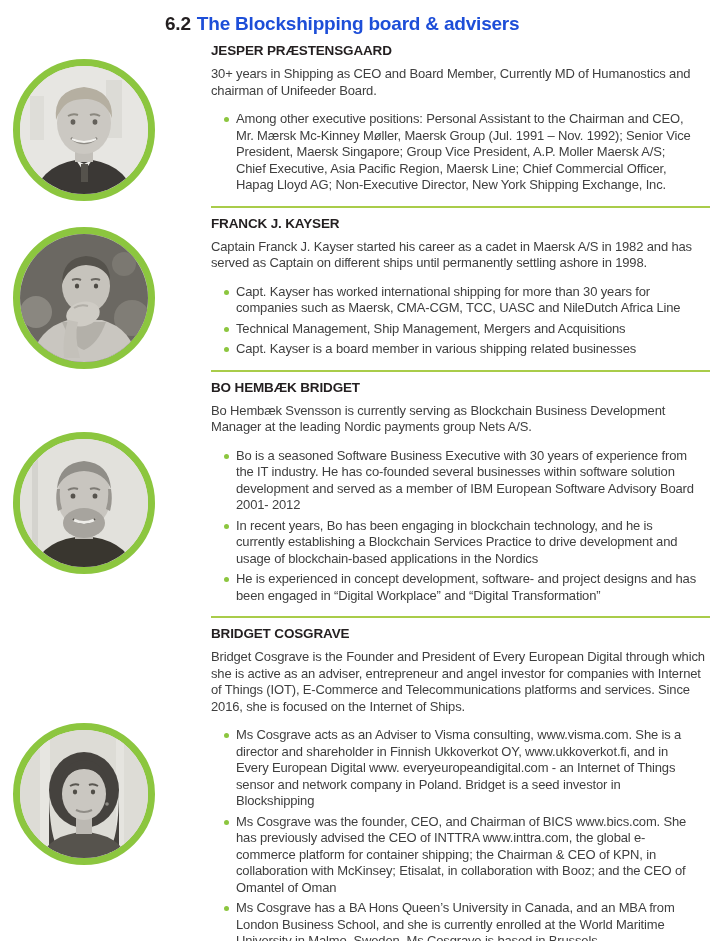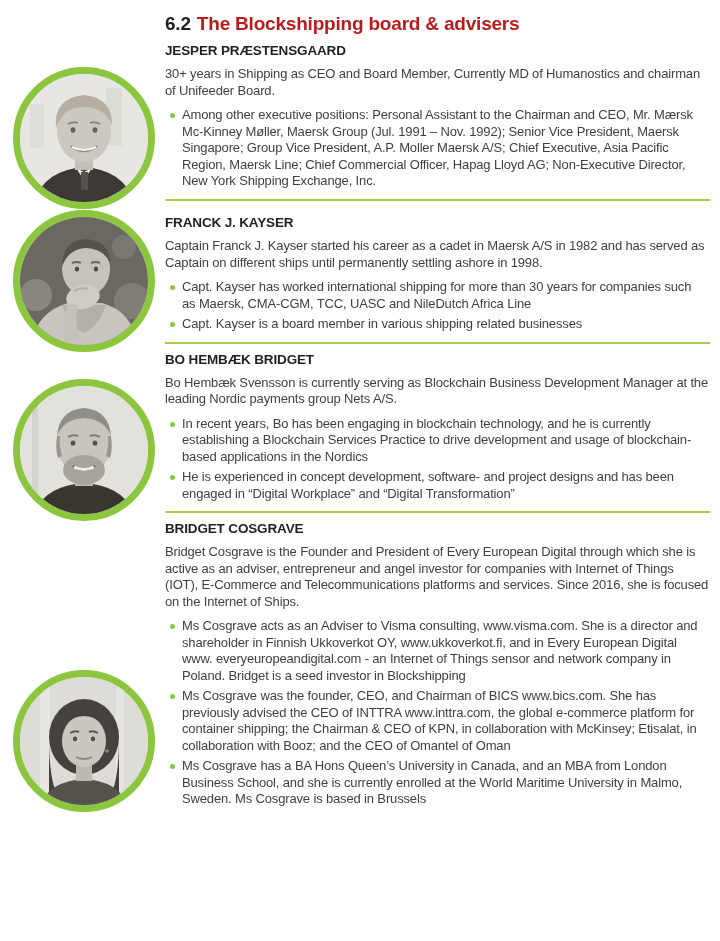--- a/index.html
+++ b/index.html
@@ -5,32 +5,32 @@
   html,body{margin:0;padding:0;background:#ffffff;}
   .page{
     width:720px;height:941px;background:#fff;overflow:hidden;box-sizing:border-box;
     padding-top:12px;position:relative;
     font-family:"Liberation Sans", sans-serif;color:#3f3f3f;
   }
   .section-heading{
     margin:0 10px 8px 165px;font-size:19px;font-weight:bold;letter-spacing:-0.2px;line-height:23px;
   }
   .section-heading .num{color:#231f20;margin-right:6px;}
-  .section-heading .title{color:#b91c1c;}
-  .profile{display:flex;align-items:flex-end;}
+  .section-heading .title{color:#1d4ed8;}
+  .profile{display:flex;align-items:center;gap:46px;}
   .avatar-col{flex:0 0 165px;width:165px;}
   .avatar{
     width:128px;height:128px;margin:1px 0 0 13px;border:7px solid #8cc63f;border-radius:50%;
     overflow:hidden;background:#e5e4e0;
   }
   .avatar svg{display:block;width:100%;height:100%;}
   .content-col{flex:1;padding-right:10px;font-size:13px;line-height:16.5px;letter-spacing:-0.15px;}
   .profile-name{margin:0 0 5px;font-size:13.5px;font-weight:bold;color:#231f20;line-height:16px;}
   .profile-intro{margin:7px 0 8px;}
-  .bullets{list-style:none;margin:4px;padding:0;}
+  .bullets{list-style:none;margin:12px;padding:0;}
   .bullets li{position:relative;padding-left:13px;margin-bottom:4px;}
   .bullets li::before{
     content:"";position:absolute;left:1px;top:6px;width:5px;height:5px;border-radius:50%;background:#8cc63f;
   }
   .divider{height:0;border-bottom:2px solid #a9cc4a;margin:9px 0 8px;}
 </style>
 </head>
 <body>
 
 <div class="page">
@@ -91,20 +91,21 @@
           <path d="M48 86 Q42 104 44 124 L60 124 Q54 102 58 88 Z" fill="#c4c1ba"></path>
           <path d="M54 74 Q60 70 68 72" stroke="#b1aea7" stroke-width="2" fill="none"></path>
         </svg>
       </div>
     </div>
     <div class="content-col">
       <h3 class="profile-name">FRANCK J. KAYSER</h3>
       <p class="profile-intro">Captain Franck J. Kayser started his career as a cadet in Maersk A/S in 1982 and has served as Captain on different ships until permanently settling ashore in 1998.</p>
       <ul class="bullets">
         <li>Capt. Kayser has worked international shipping for more than 30 years for companies such as Maersk, CMA-CGM, TCC, UASC and NileDutch Africa Line</li>
+        <li>Technical Management, Ship Management, Mergers and Acquisitions</li>
         <li>Capt. Kayser is a board member in various shipping related businesses</li>
       </ul>
       <div class="divider"></div>
     </div>
   </section>
 
   <section class="profile">
     <div class="avatar-col">
       <div class="avatar">
         <svg viewBox="0 0 128 128">
@@ -123,20 +124,21 @@
           <path d="M70 50 Q75 48 80 51" stroke="#7e7b75" stroke-width="2" fill="none"></path>
           <path d="M53 80 Q64 88 75 80" stroke="#54514b" stroke-width="2" fill="none"></path>
           <path d="M54 81 Q64 86 74 81" stroke="#eeede9" stroke-width="3" fill="none"></path>
         </svg>
       </div>
     </div>
     <div class="content-col">
       <h3 class="profile-name">BO HEMBÆK BRIDGET</h3>
       <p class="profile-intro">Bo Hembæk Svensson is currently serving as Blockchain Business Development Manager at the leading Nordic payments group Nets A/S.</p>
       <ul class="bullets">
+        <li>Bo is a seasoned Software Business Executive with 30 years of experience from the IT industry. He has co-founded several businesses within software solution development and served as a member of IBM European Software Advisory Board 2001- 2012</li>
         <li>In recent years, Bo has been engaging in blockchain technology, and he is currently establishing a Blockchain Services Practice to drive development and usage of blockchain-based applications in the Nordics</li>
         <li>He is experienced in concept development, software- and project designs and has been engaged in “Digital Workplace” and “Digital Transformation”</li>
       </ul>
       <div class="divider"></div>
     </div>
   </section>
 
   <section class="profile">
     <div class="avatar-col">
       <div class="avatar">

